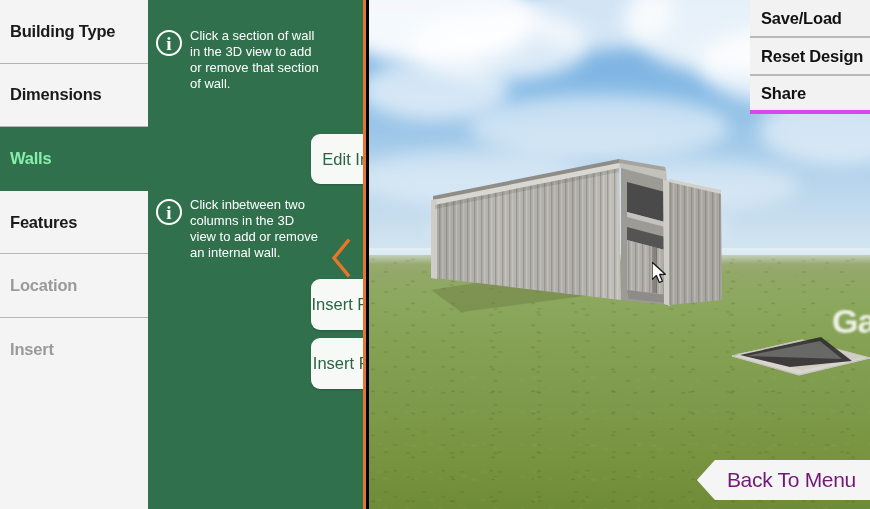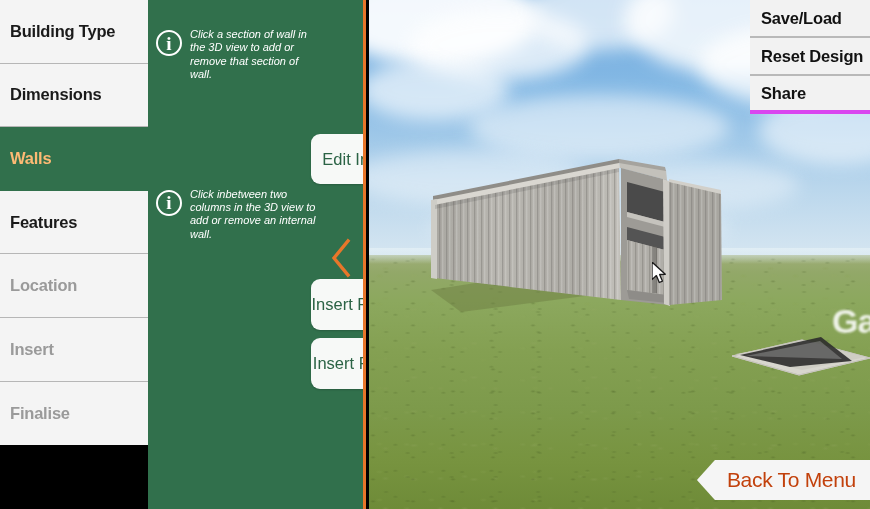--- a/index.html
+++ b/index.html
@@ -12,42 +12,42 @@
   #app {
     position: relative;
     width: 870px; height: 509px;
     overflow: hidden;
   }
 
   
   #sidebar {
     position: absolute;
     left: 0; top: 0;
-    width: 148px; height: 380px;
+    width: 148px; height: 509px;
     background: #f4f4f4;
     z-index: 30;
   }
   .nav-item {
     position: relative;
     height: 63.6px;
     display: flex;
     align-items: center;
     padding-left: 10px;
     font-size: 16.5px;
     font-weight: bold;
     color: #1a1a1a;
     background: #f4f4f4;
     border-bottom: 1px solid #b6b6b6;
     letter-spacing: -0.2px;
     cursor: pointer;
   }
   .nav-item:last-child { border-bottom: none; }
   .nav-item.active {
     background: #31704c;
-    color: #fdba74;
+    color: #86efac;
     border-bottom: 1px solid #31704c;
     border-top: 1px solid #31704c;
   }
   .nav-item.disabled {
     color: #9a9a9a;
     font-weight: bold;
   }
 
   
   #green-panel {
@@ -75,24 +75,23 @@
     justify-content: center;
     color: #ffffff;
     font-family: "Liberation Serif", serif;
     font-size: 19px;
     font-weight: bold;
     line-height: 1;
     margin-top: 2px;
   }
   .info-text {
     color: #ffffff;
-    font-size: 11px;
+    font-size: 13px;
     line-height: 1.22;
     max-width: 130px;
-    font-style: italic;
   }
   .panel-btn {
     position: absolute;
     left: 163px;
     background: #f7f9f7;
     border: none;
     border-radius: 9px;
     color: #2b6345;
     font-family: "Liberation Sans", sans-serif;
     font-size: 16.5px;
@@ -207,21 +206,21 @@
 
   
   #back-to-menu {
     position: absolute;
     right: 0; bottom: 9px;
     height: 40px;
     padding: 0 14px 0 30px;
     display: flex;
     align-items: center;
     background: #f5f5f5;
-    color: #c2410c;
+    color: #701a75;
     font-size: 21px;
     font-weight: normal;
     letter-spacing: -0.3px;
     cursor: pointer;
     clip-path: polygon(18px 0, 100% 0, 100% 100%, 18px 100%, 0 50%);
     z-index: 40;
     box-shadow: 0 1px 3px rgba(0,0,0,0.3);
   }
 </style>
 </head>
@@ -339,23 +338,20 @@
     </div>
     <div class="nav-item">
       <span>Features</span>
     </div>
     <div class="nav-item disabled">
       <span>Location</span>
     </div>
     <div class="nav-item disabled">
       <span>Insert</span>
     </div>
-    <div class="nav-item disabled">
-      <span>Finalise</span>
-    </div>
   </nav>
 
   <section id="green-panel">
 
     <div class="info-row" style="margin-top:28px;">
       <span class="info-icon">i</span>
       <span class="info-text">Click a section of wall in the 3D view to add or remove that section of wall.</span>
     </div>
 
     <button class="panel-btn" id="btn-edit-internal-walls">Edit Internal Walls</button>

